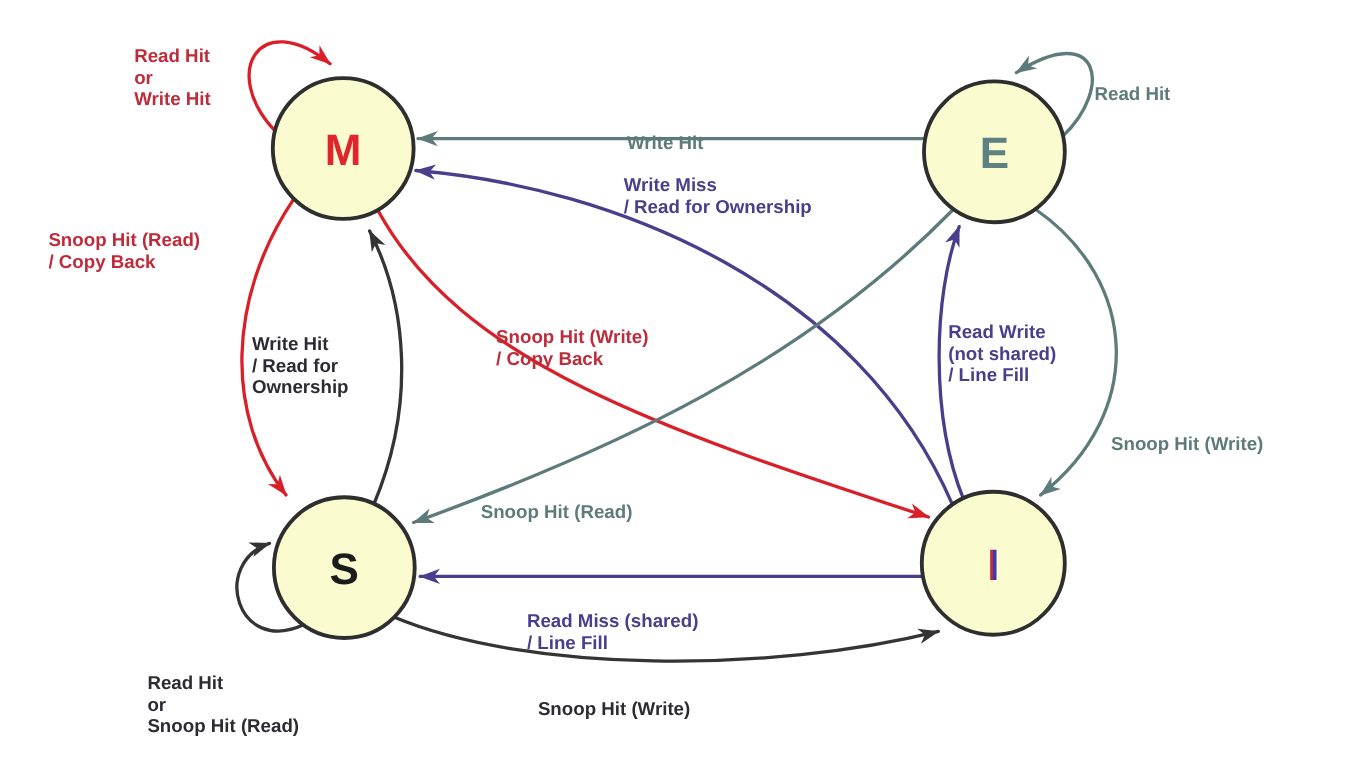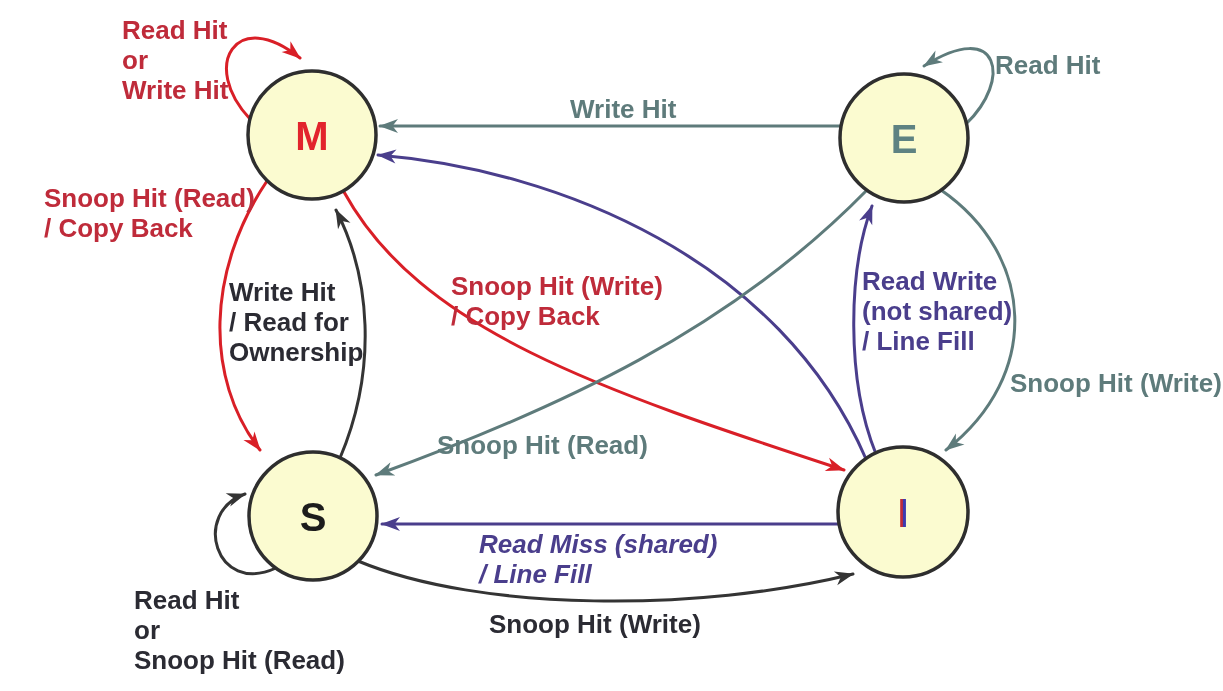--- a/index.html
+++ b/index.html
@@ -26,23 +26,24 @@
     font-weight: bold;
     text-anchor: middle;
   }
   .lt-red  { fill: #e2242c; }
   .lt-teal { fill: #5e8282; }
   .lt-ink  { fill: #1c1c1c; }
 
   .label {
     position: absolute;
     font-weight: bold;
-    font-size: 26px;
+    font-size: 17px;
     line-height: 1.15;
     white-space: pre-line;
+    margin-top: 25px;
   }
   .c-darkred { color: #bf2b3a; }
   .c-teal    { color: #5e7b7b; }
   .c-purple  { color: #4a3e8c; }
   .c-ink     { color: #2b2b33; }
 </style>
 </head>
 <body>
 
 <div class="canvas">
@@ -93,32 +94,34 @@
     <text class="node-letter lt-teal" x="904" y="153">E</text>
     <text class="node-letter lt-ink" x="313" y="531">S</text>
     <text class="node-letter" fill="url(#gradI)" x="903" y="527">I</text>
   </svg>
 
   <div class="label c-darkred" style="left:122px; top:16px;">Read Hit
 or
 Write Hit</div>
   <div class="label c-teal" style="left:995px; top:51px;">Read Hit</div>
   <div class="label c-teal" style="left:570px; top:95px;">Write Hit</div>
+  <div class="label c-purple" style="left:567px; top:134px;">Write Miss
+/ Read for Ownership</div>
   <div class="label c-darkred" style="left:44px; top:184px;">Snoop Hit (Read)
 / Copy Back</div>
   <div class="label c-ink" style="left:229px; top:278px;">Write Hit
 / Read for
 Ownership</div>
   <div class="label c-darkred" style="left:451px; top:272px;">Snoop Hit (Write)
 / Copy Back</div>
   <div class="label c-purple" style="left:862px; top:267px;">Read Write
 (not shared)
 / Line Fill</div>
   <div class="label c-teal" style="left:1010px; top:369px;">Snoop Hit (Write)</div>
   <div class="label c-teal" style="left:437px; top:431px;">Snoop Hit (Read)</div>
-  <div class="label c-purple" style="left:479px; top:530px;font-style:italic;">Read Miss (shared)
+  <div class="label c-purple" style="left:479px; top:530px;">Read Miss (shared)
 / Line Fill</div>
   <div class="label c-ink" style="left:489px; top:610px;">Snoop Hit (Write)</div>
   <div class="label c-ink" style="left:134px; top:586px;">Read Hit
 or
 Snoop Hit (Read)</div>
 
 </div>
 
 </body></html>

